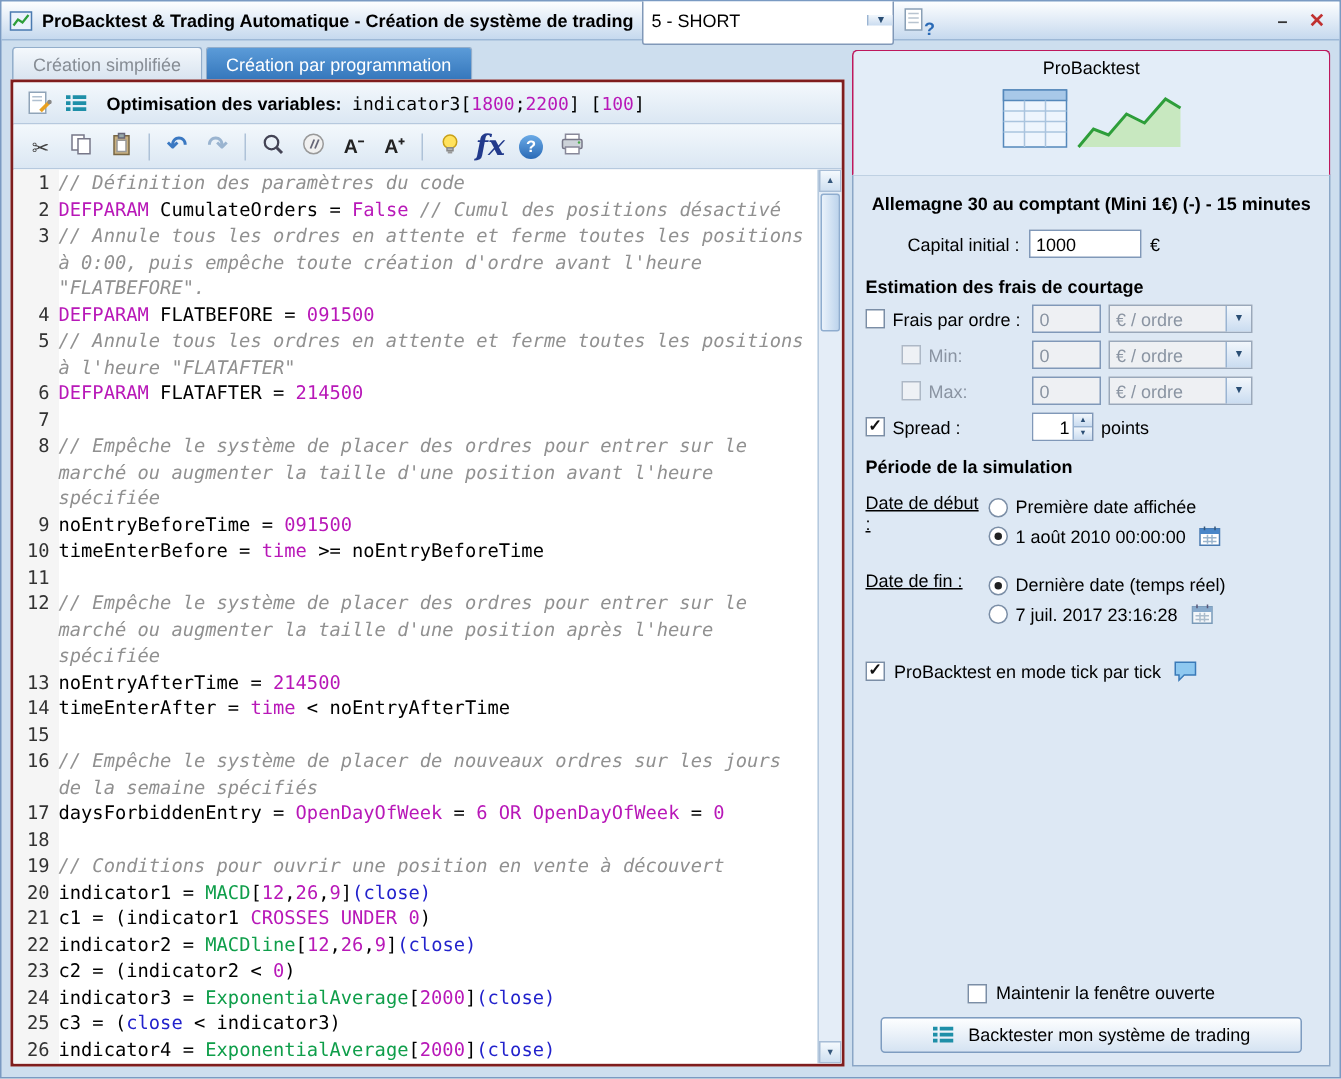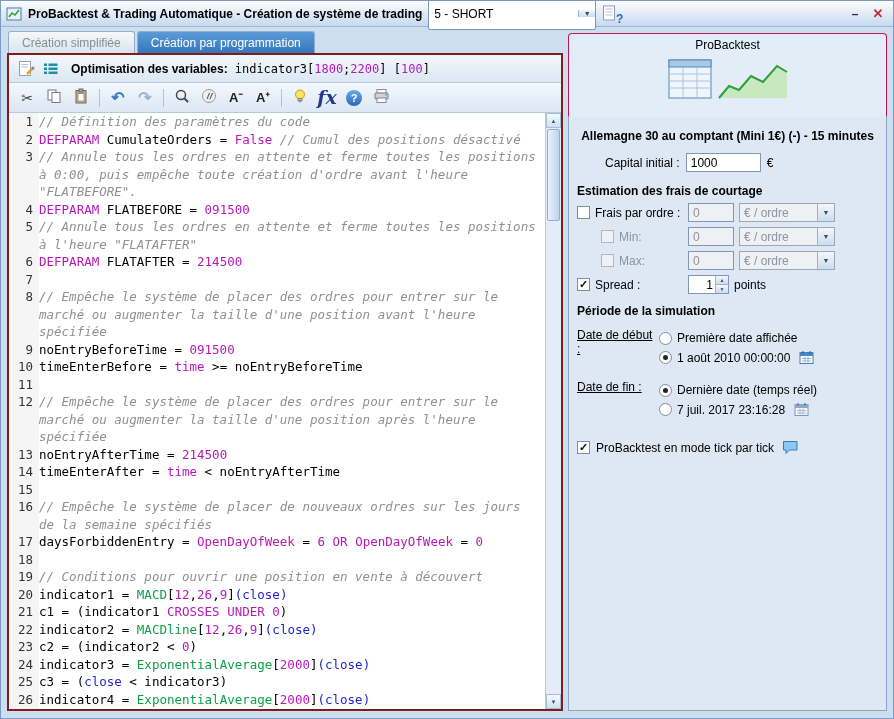--- a/index.html
+++ b/index.html
@@ -521,16 +521,35 @@
             <span class="ck">✓</span>
           </span>
         <span>ProBacktest en mode tick par tick</span>
         <span class="bubble">
           <svg width="17" height="15">
               <path d="M1.5 1.5 h13.5 v8.5 h-7.5 l-3.5 3.5 v-3.5 h-2.5 z" fill="#8ec8f0" stroke="#3a7ab8"></path>
             </svg>
         </span>
       </div>
 
+      <div class="bottom-area">
+        <div class="row keep-row">
+          <span class="cb"></span>
+          <span>Maintenir la fenêtre ouverte</span>
+        </div>
+        <div class="backtest-btn">
+          <span class="tb-icon" style="width:16px;height:14px;">
+            <svg width="16" height="14">
+                <rect x="1" y="1.5" width="3" height="2.5" fill="#1e8fa8"></rect>
+                <rect x="5.5" y="1.5" width="9" height="2.5" fill="#1e8fa8"></rect>
+                <rect x="1" y="5.5" width="3" height="2.5" fill="#1e8fa8"></rect>
+                <rect x="5.5" y="5.5" width="9" height="2.5" fill="#1e8fa8"></rect>
+                <rect x="1" y="9.5" width="3" height="2.5" fill="#1e8fa8"></rect>
+                <rect x="5.5" y="9.5" width="9" height="2.5" fill="#1e8fa8"></rect>
+              </svg>
+          </span>
+          <span>Backtester mon système de trading</span>
+        </div>
+      </div>
     </div>
   </div>
 
 </div>
 
 </body></html>

